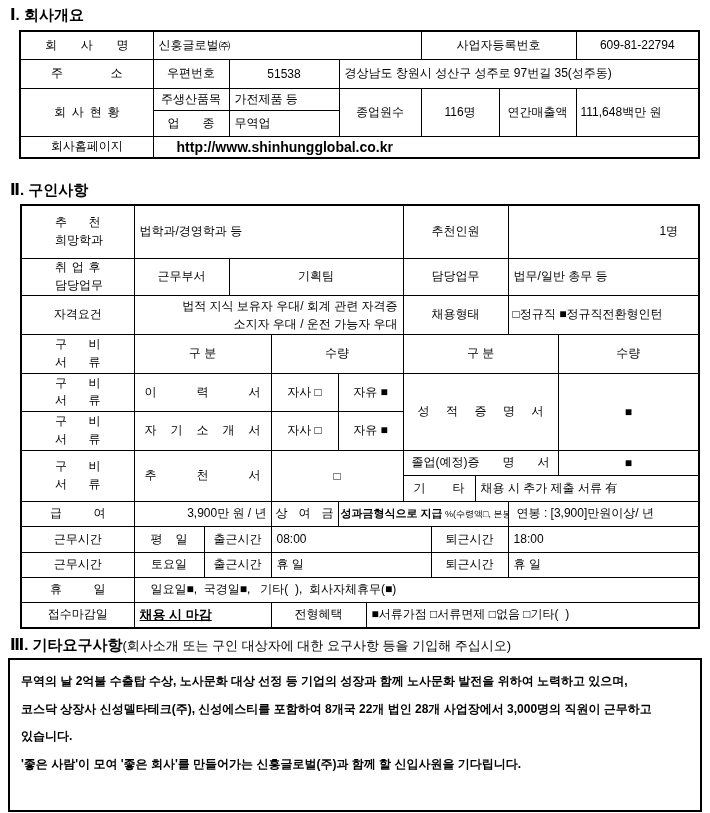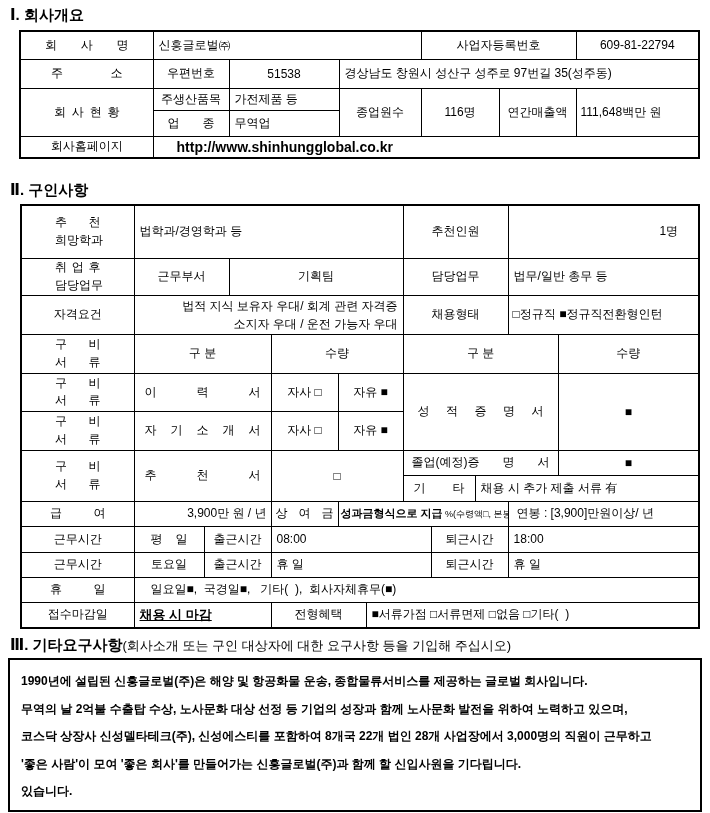--- a/index.html
+++ b/index.html
@@ -227,18 +227,17 @@
   </tr>
 </tbody>
   </table>
 
 <div class="sec-title" style="top:636px;">
   <span class="num">Ⅲ.</span>
   <span>기타요구사항</span><span class="note">(회사소개 또는 구인 대상자에 대한 요구사항 등을 기입해 주십시오)</span>
 </div>
 
 <div id="section3-box">
-  <div class="para">1990년에 설립된 신흥글로벌(주)은 해양 및 항공화물 운송, 종합물류서비스를 제공하는 글로벌 회사입니다.</div>
   <div class="para">무역의 날 2억불 수출탑 수상, 노사문화 대상 선정 등 기업의 성장과 함께 노사문화 발전을 위하여 노력하고 있으며,</div>
   <div class="para">코스닥 상장사 신성델타테크(주), 신성에스티를 포함하여 8개국 22개 법인 28개 사업장에서 3,000명의 직원이 근무하고</div>
+  <div class="para">있습니다.</div>
   <div class="para">'좋은 사람'이 모여 '좋은 회사'를 만들어가는 신흥글로벌(주)과 함께 할 신입사원을 기다립니다.</div>
-  <div class="para">있습니다.</div>
 </div>
 
 </body></html>

